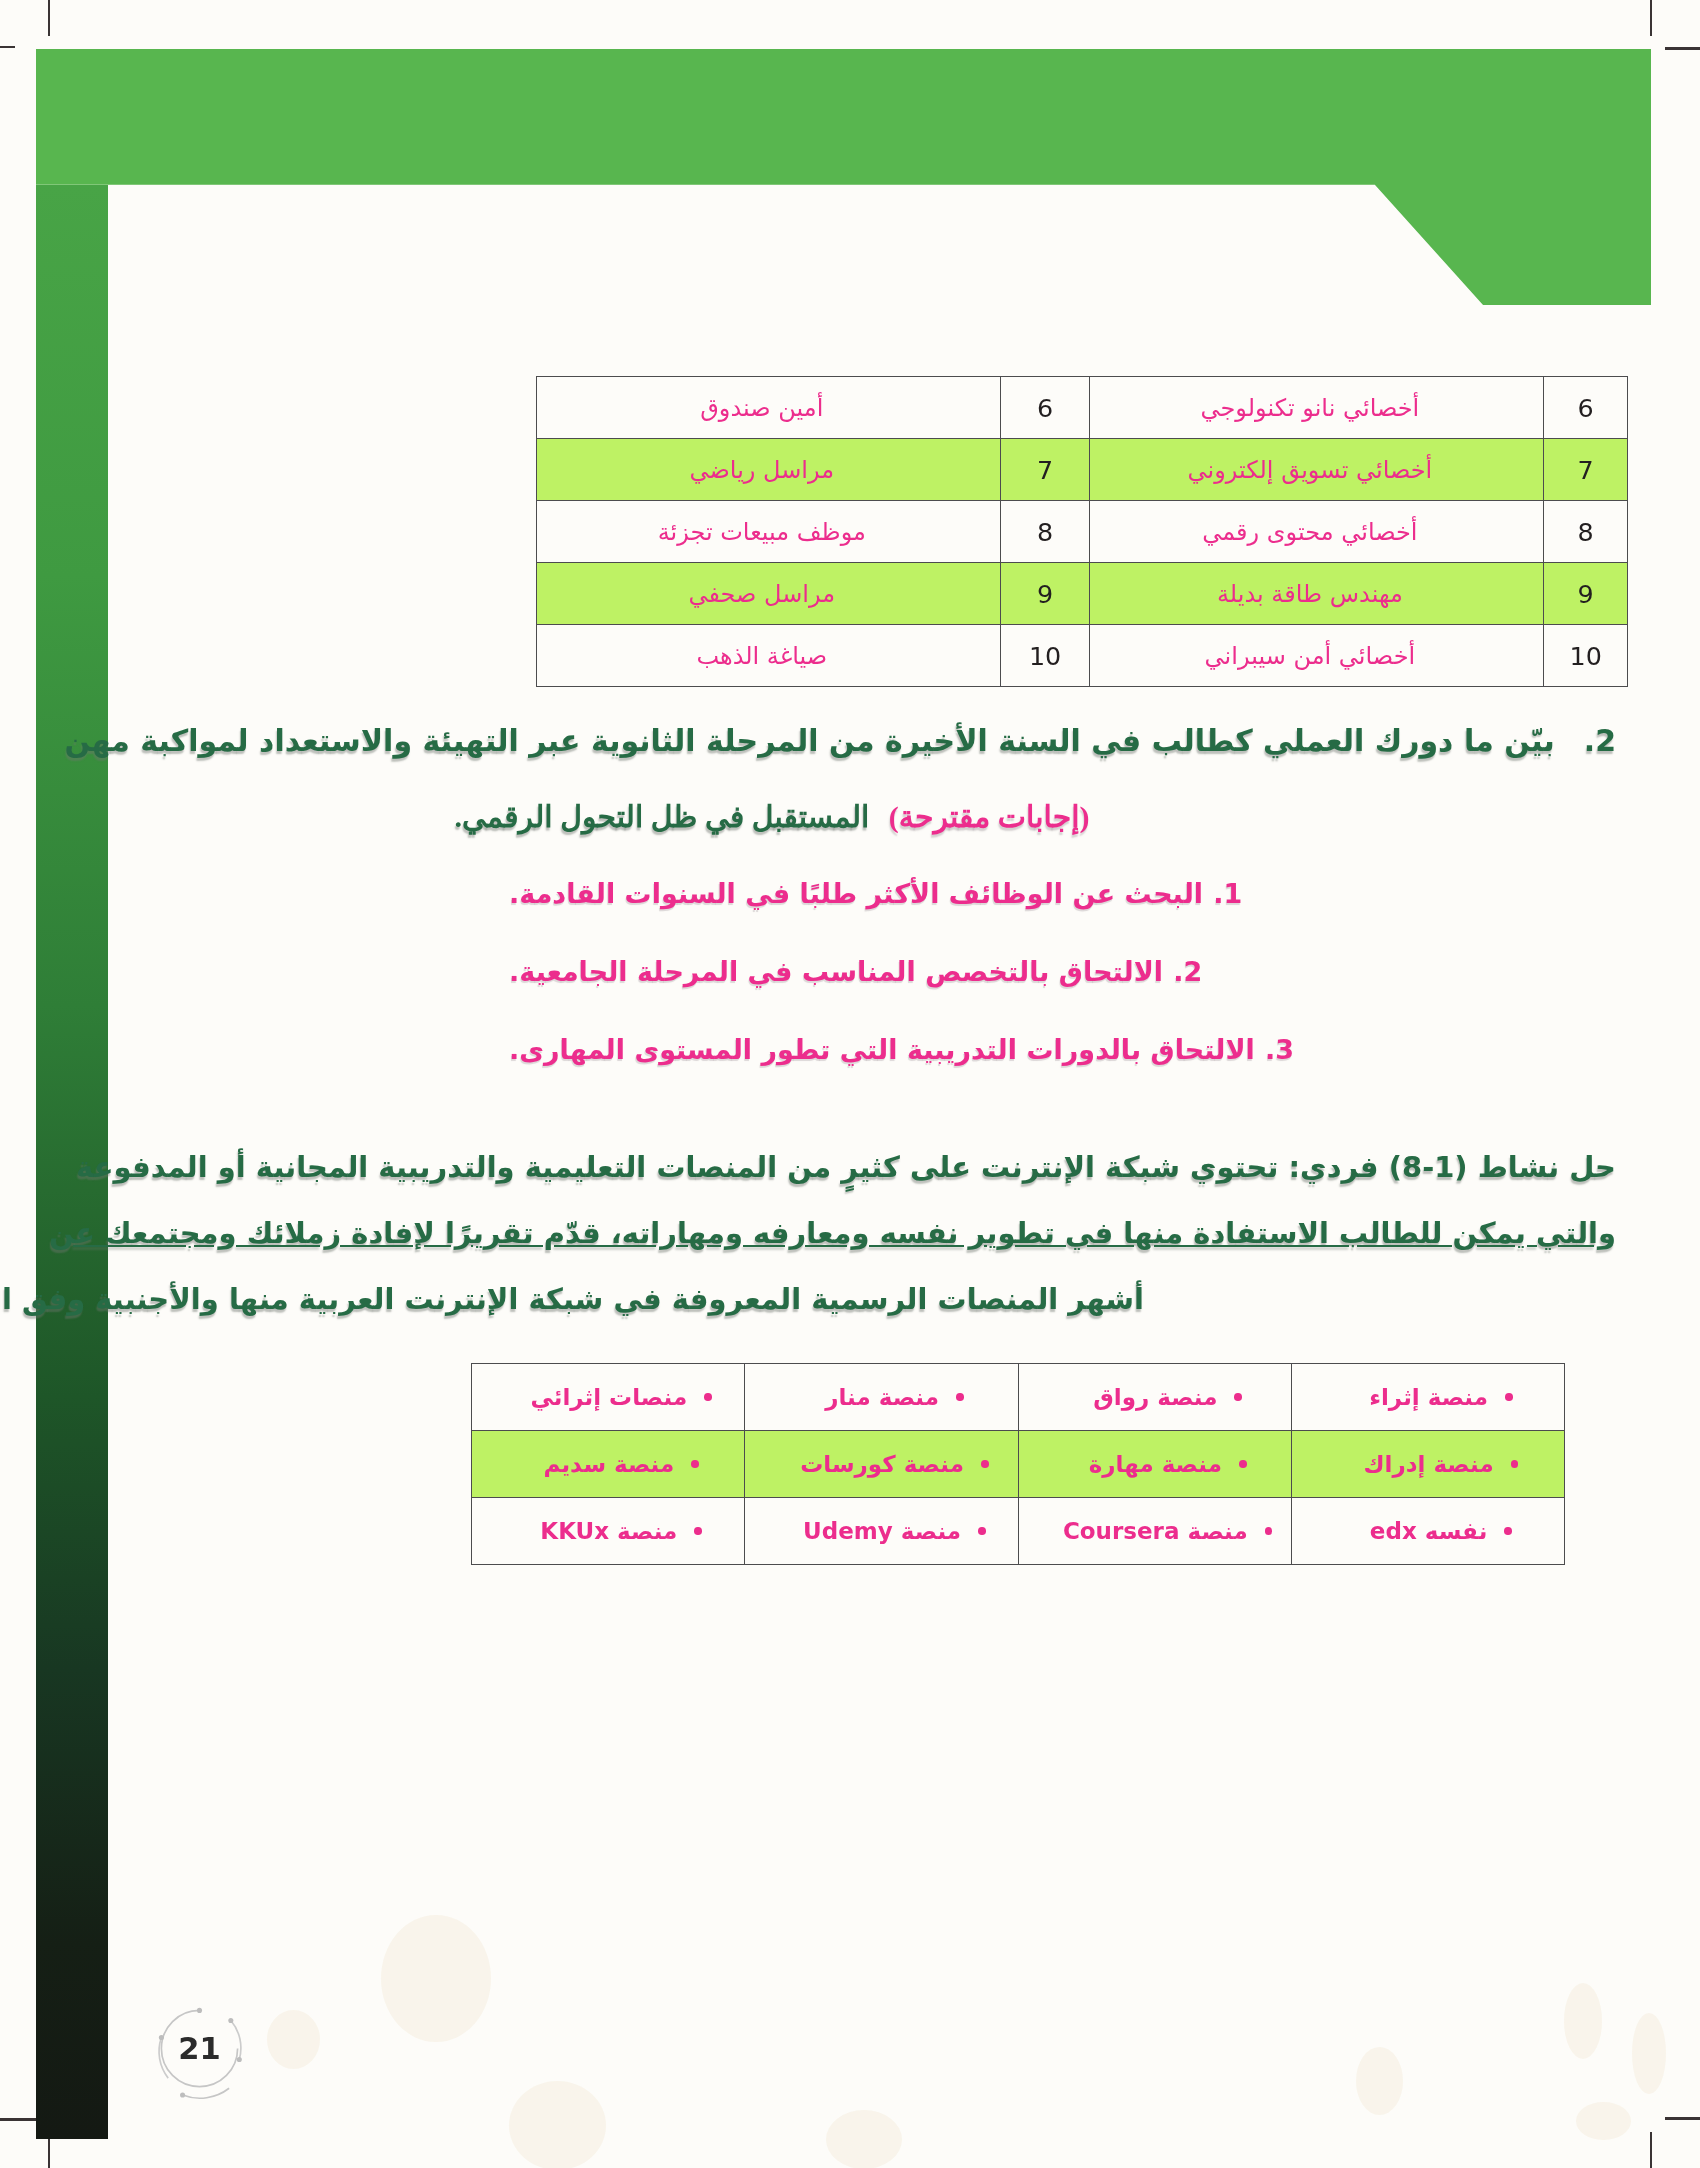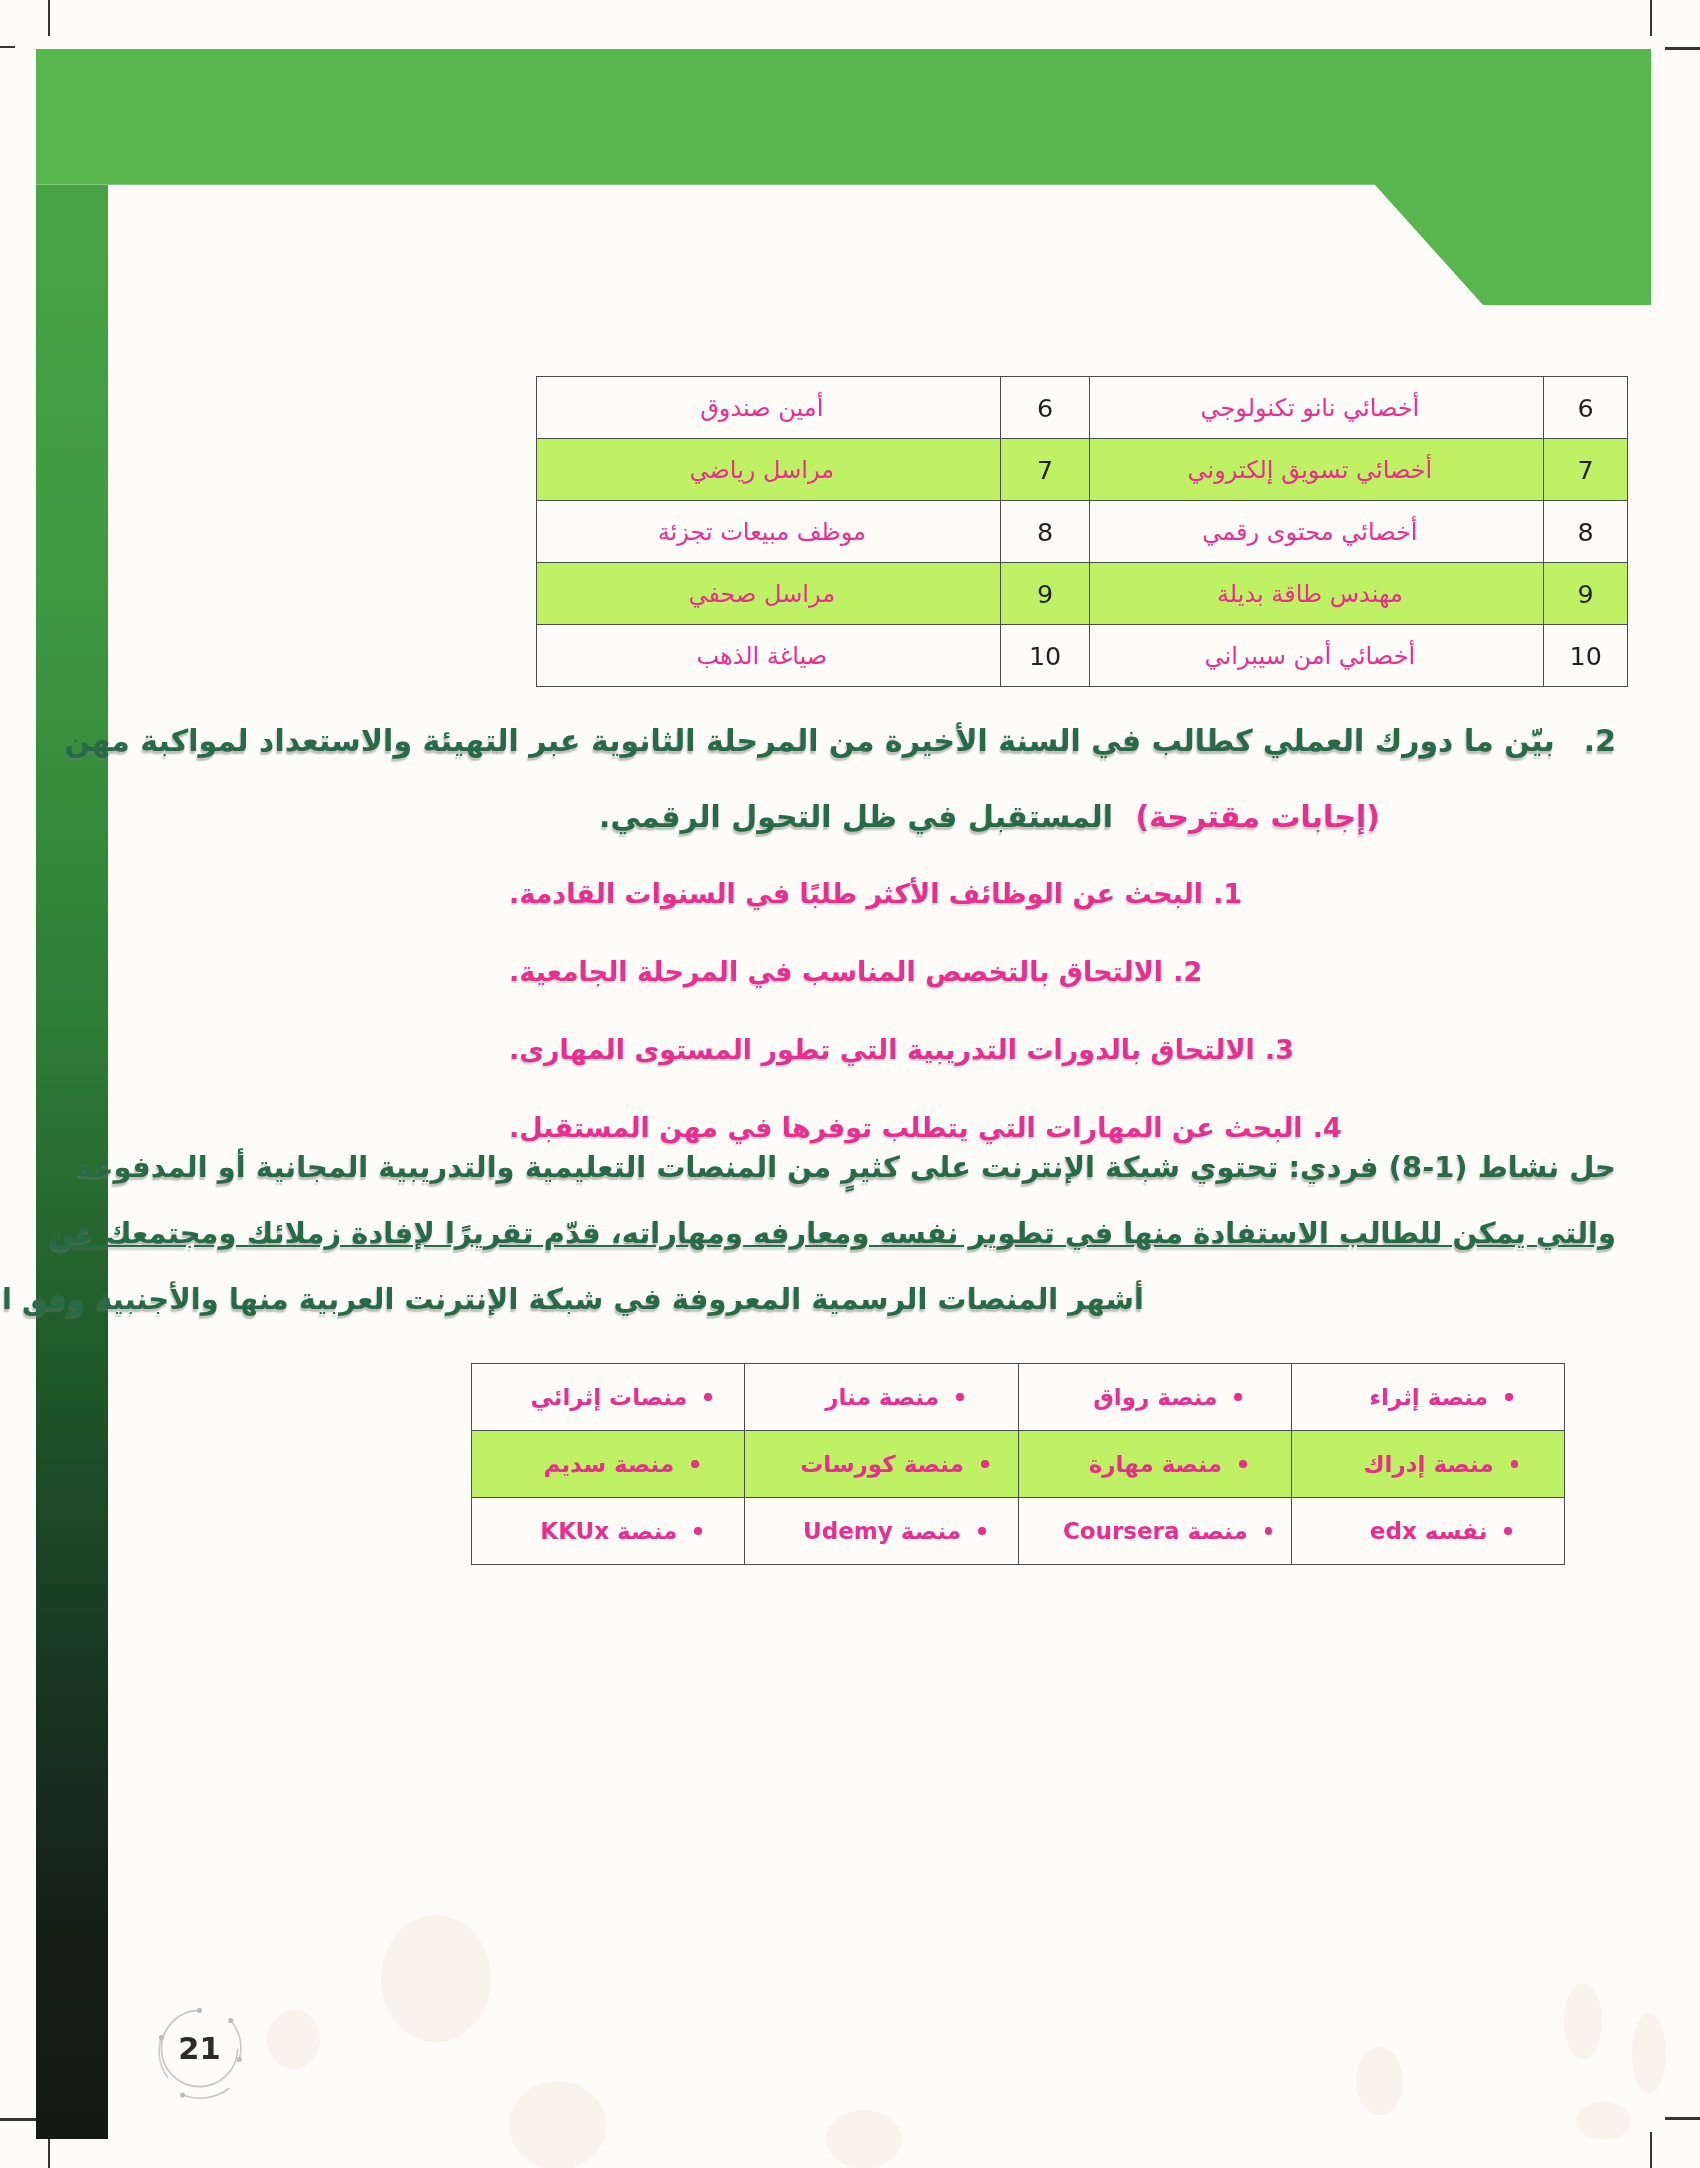--- a/index.html
+++ b/index.html
@@ -40,23 +40,24 @@
   td.job2{width:436px;}
   
   .q2-l1{
     position:absolute; left:136px; top:719px; width:1480px;
     direction:rtl; color:#266b45; font-weight:bold; font-size:30px; line-height:44px;
     text-align:justify; text-align-last:justify; white-space:nowrap;
     text-shadow:-0.8px 2.5px 1.7px rgba(110,118,110,.45);
   }
   .q2-l1 .qnum{margin-left:29px;}
   .q2-l2{
-    position:absolute; left:136px; top:795px; width:1244px;
-    direction:ltr; text-align:right; color:#266b45; font-weight:bold; font-size:30px; line-height:44px;
+    position:absolute; left:150px; top:795px; width:1244px;
+    direction:ltr; text-align:center; color:#266b45; font-weight:bold; font-size:30px; line-height:44px;
     text-shadow:-0.8px 2.5px 1.7px rgba(110,118,110,.45);
+    font-family:Liberation Serif, serif;
   }
   .q2-l2 .note{color:#ec2d8d; margin-left:12px; text-shadow:-0.8px 2.5px 1.7px rgba(150,140,145,.4);}
   
   .answers{position:absolute; left:509px; top:873px; width:1055px; direction:rtl;}
   .ans{
     text-align:left; color:#ec2d8d; font-weight:bold; font-size:27px; line-height:42px;
     margin-bottom:36px; white-space:nowrap; text-shadow:-0.8px 1.7px 0.8px rgba(160,150,155,.35);
   }
   .ans .anum{margin-left:10.2px;}
   
@@ -159,23 +160,20 @@
 
   <div class="answers">
     <div class="ans">
       <span class="anum">1.</span><span>البحث عن الوظائف الأكثر طلبًا في السنوات القادمة.</span>
     </div>
     <div class="ans">
       <span class="anum">2.</span><span>الالتحاق بالتخصص المناسب في المرحلة الجامعية.</span>
     </div>
     <div class="ans">
       <span class="anum">3.</span><span>الالتحاق بالدورات التدريبية التي تطور المستوى المهارى.</span>
-    </div>
-    <div class="ans">
-      <span class="anum">4.</span><span>البحث عن المهارات التي يتطلب توفرها في مهن المستقبل.</span>
     </div>
   </div>
 
   <div class="act l1">حل نشاط (1-8) فردي: تحتوي شبكة الإنترنت على كثيرٍ من المنصات التعليمية والتدريبية المجانية أو المدفوعة</div>
   <div class="act l2">والتي يمكن للطالب الاستفادة منها في تطوير نفسه ومعارفه ومهاراته، قدّم تقريرًا لإفادة زملائك ومجتمعك عن</div>
   <div class="act l3">أشهر المنصات الرسمية المعروفة في شبكة الإنترنت العربية منها والأجنبية وفق الجدول الآتي:</div>
 
   <table class="platforms">
     <tbody>
         <tr>

